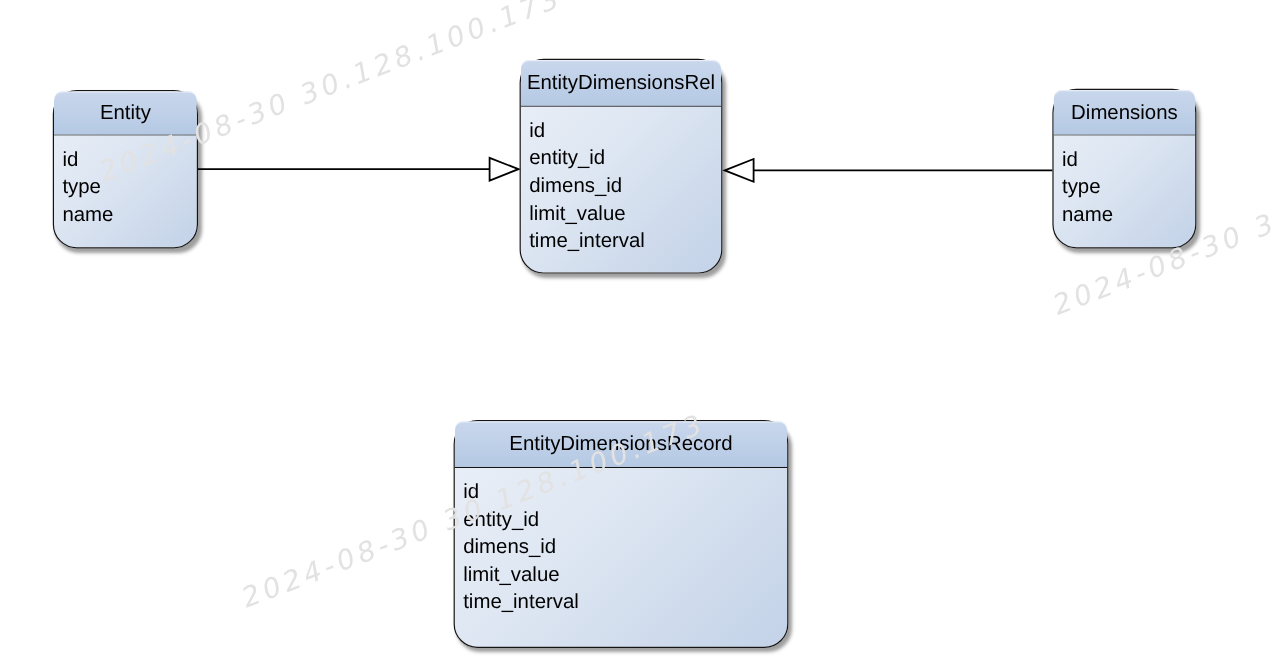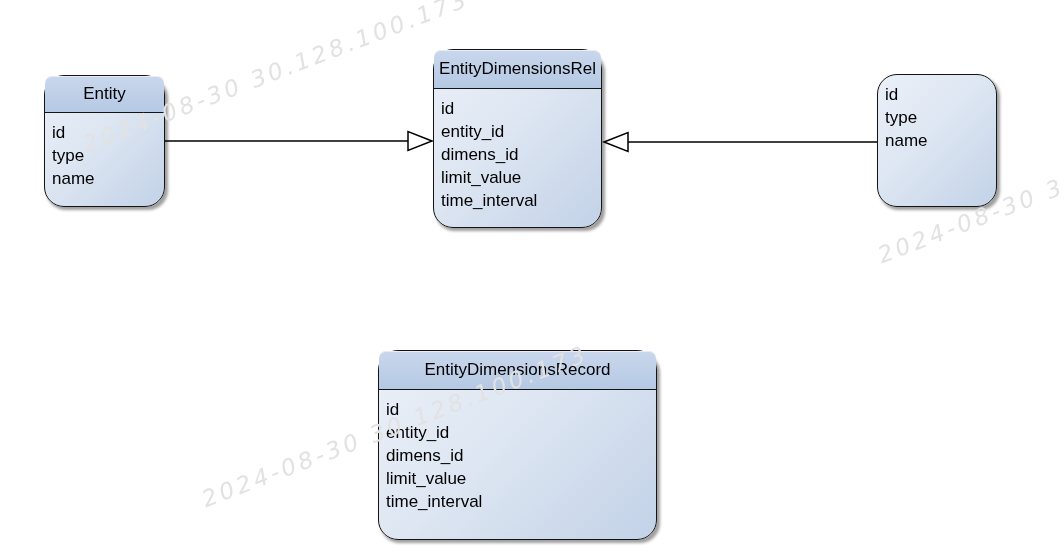--- a/index.html
+++ b/index.html
@@ -122,20 +122,23 @@
     <div class="ebox-body">
       <div class="field">id</div>
       <div class="field">entity_id</div>
       <div class="field">dimens_id</div>
       <div class="field">limit_value</div>
       <div class="field">time_interval</div>
     </div>
   </div>
 
   <div class="ebox box-dimensions">
+    <div class="ebox-header">
+      <span>Dimensions</span>
+    </div>
     <div class="ebox-body">
       <div class="field">id</div>
       <div class="field">type</div>
       <div class="field">name</div>
     </div>
   </div>
 
   <div class="ebox box-record">
     <div class="ebox-header">
       <span>EntityDimensionsRecord</span>

